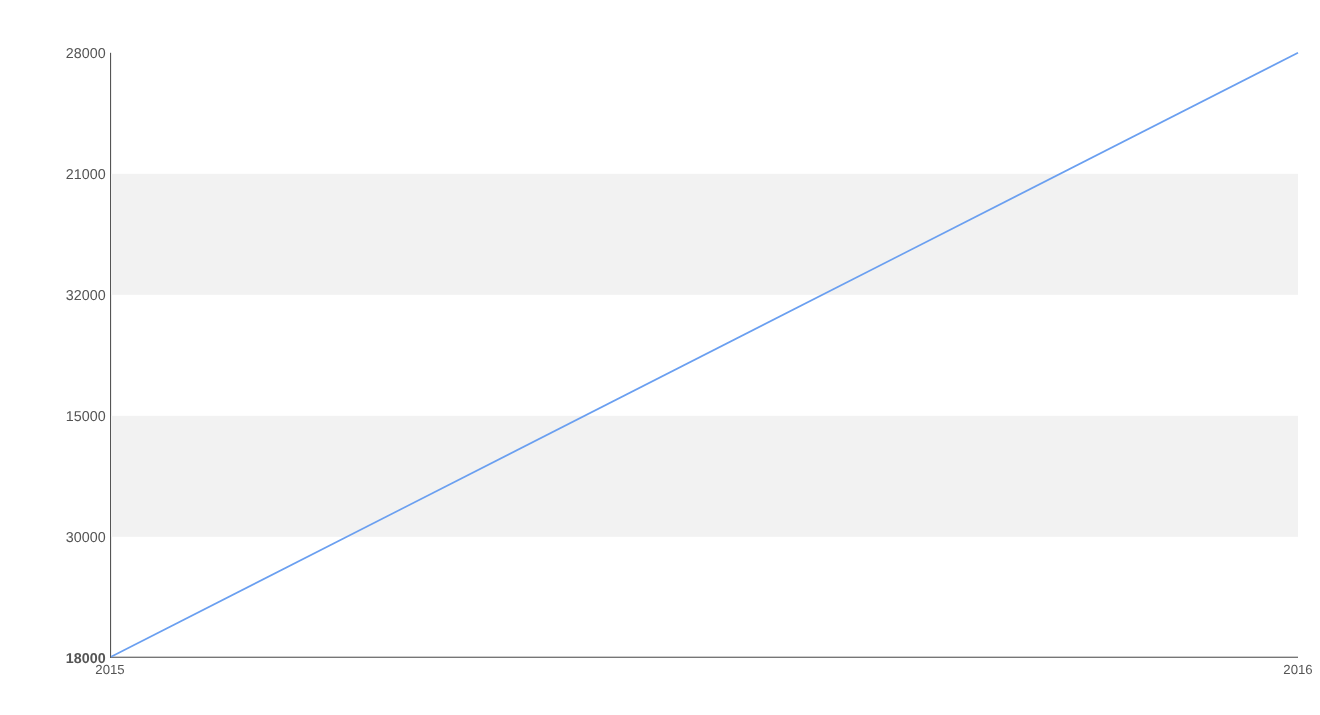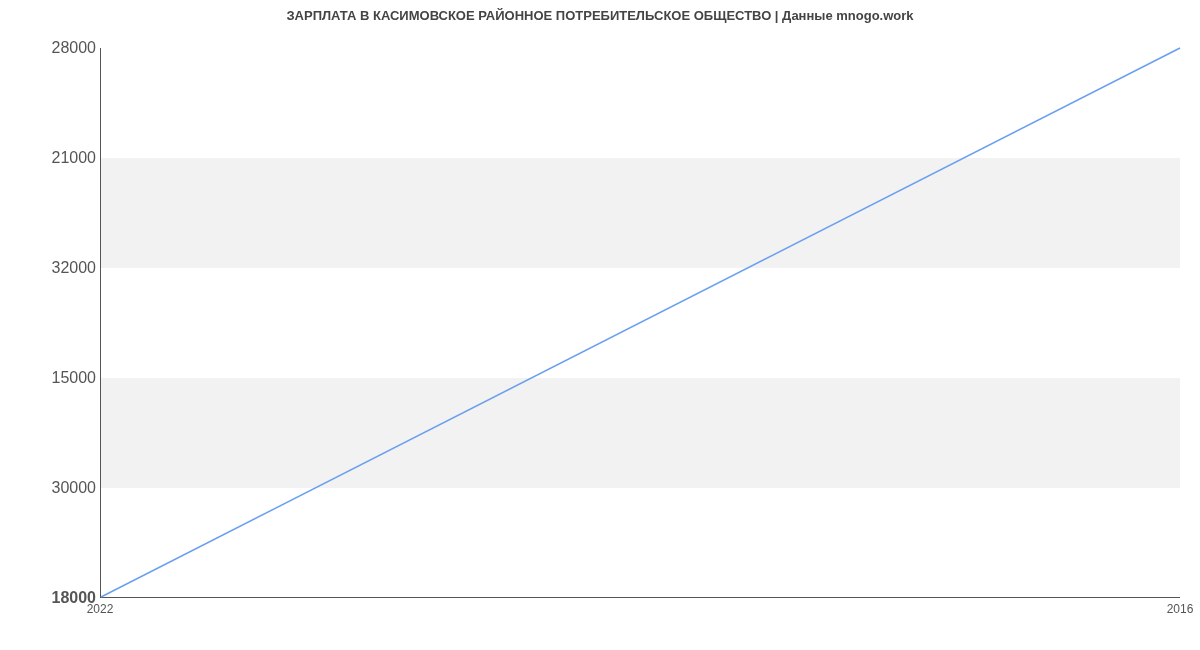--- a/index.html
+++ b/index.html
@@ -45,50 +45,49 @@
   }
   .data-line {
     position: absolute;
     left: 0; top: 0;
     width: 100%; height: 100%;
     overflow: visible;
   }
   .y-tick {
     position: absolute;
     right: 1104px; 
-    font-size: 16px;
+    font-size: 13px;
     color: #555;
     transform: translateY(-50%);
     text-align: right;
     width: 90px;
   }
   .x-tick {
     position: absolute;
     top: 602px;
     font-size: 12px;
     color: #555;
     transform: translateX(-50%);
   }
 </style>
 </head>
 <body>
 
 <div class="chart">
-  <div class="title">ЗАРПЛАТА В КАСИМОВСКОЕ РАЙОННОЕ ПОТРЕБИТЕЛЬСКОЕ ОБЩЕСТВО | Данные mnogo.work</div>
 
   <div class="plot" id="plot">
 
     <div class="band" style="top: 330px; height: 110px;"></div>
       <div class="band" style="top: 110px; height: 110px;"></div>
       <svg class="data-line" id="line-svg" viewBox="0 0 1080 550" preserveAspectRatio="none">
         <path d="M0.00 550.00 L1080.00 0.00" stroke="#6a9ff0" stroke-width="1.5" fill="none" vector-effect="non-scaling-stroke"></path>
       </svg>
   </div>
 
 <div class="y-tick" style="top: 598px; font-weight: bold;">18000</div>
     <div class="y-tick" style="top: 488px;">30000</div>
     <div class="y-tick" style="top: 378px;">15000</div>
     <div class="y-tick" style="top: 268px;">32000</div>
     <div class="y-tick" style="top: 158px;">21000</div>
     <div class="y-tick" style="top: 48px;">28000</div>
-    <div class="x-tick" style="left: 100px;">2022</div>
+    <div class="x-tick" style="left: 100px;">2015</div>
     <div class="x-tick" style="left: 1180px;">2016</div>
   </div>
 
 </body></html>

